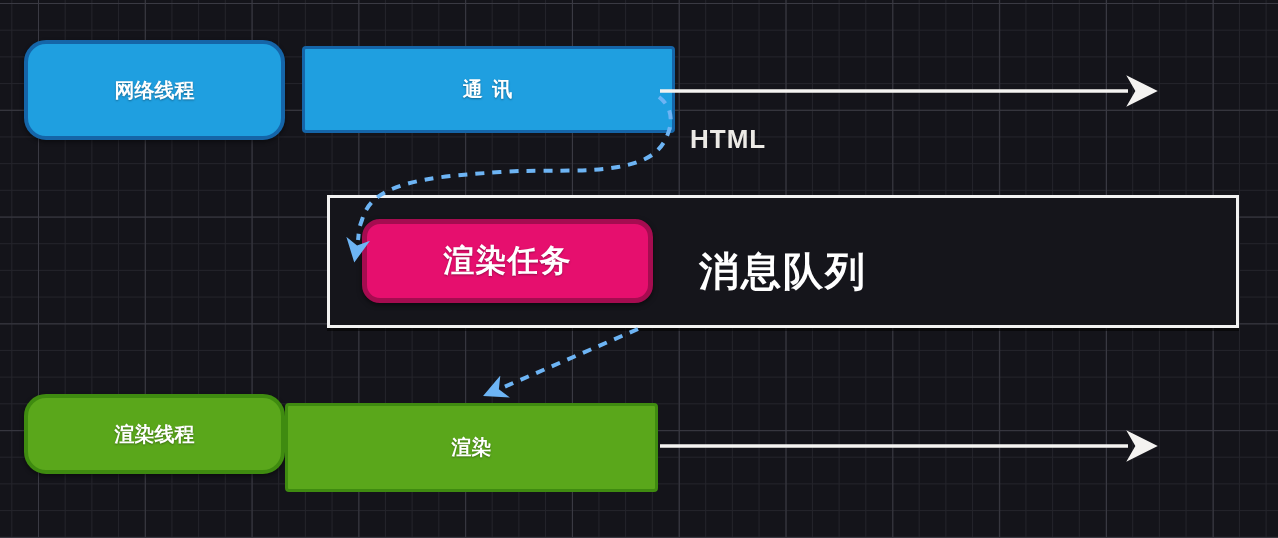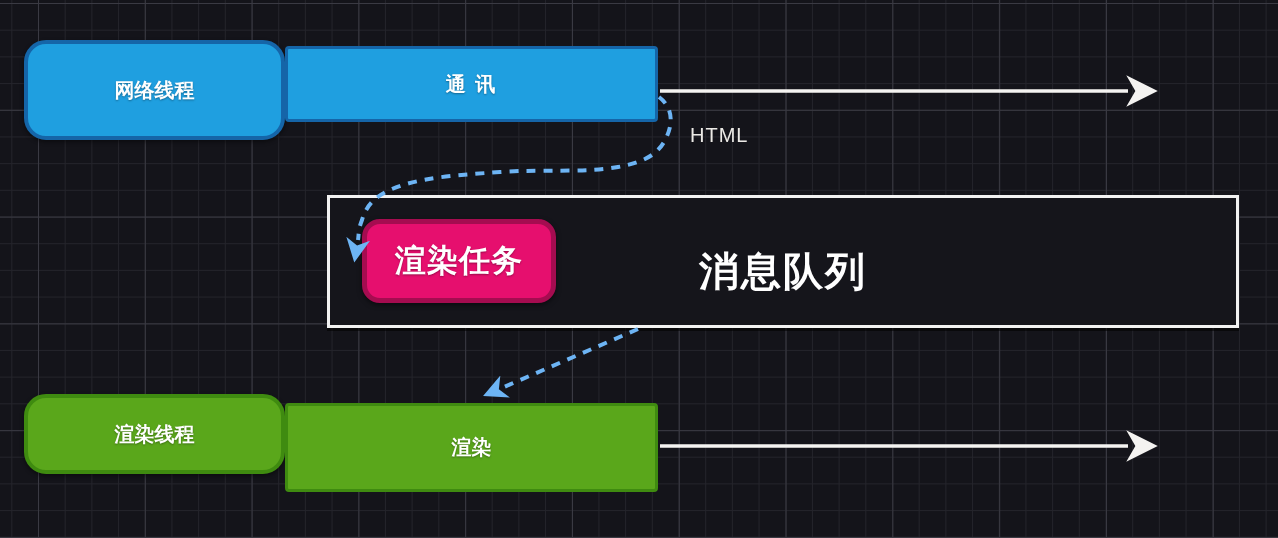--- a/index.html
+++ b/index.html
@@ -23,42 +23,42 @@
     color:#ffffff;font-weight:bold;font-size:20px;
     box-sizing:border-box;
     z-index:2;
     text-shadow:0 1px 2px rgba(0,0,0,.35);
   }
   .blue{background:#1f9fe0;border:4px solid #1565a8;}
   .green{background:#5aa71b;border:4px solid #3f8b10;}
   .pill{border-radius:22px;box-shadow:0 2px 4px rgba(0,0,0,.45);}
   .bar{border-radius:4px;border-width:3px;}
   .net-thread{left:24px;top:40px;width:261px;height:100px;}
-  .comm{left:285px;top:46px;width:373px;height:76px;letter-spacing:2px;justify-content:center;}
+  .comm{left:302px;top:46px;width:373px;height:87px;letter-spacing:2px;justify-content:center;}
   .rend-thread{left:24px;top:394px;width:261px;height:80px;}
   .rend{left:285px;top:403px;width:373px;height:89px;align-items:center;}
   .queue-box{
     position:absolute;left:327px;top:195px;width:912px;height:133px;
     background:#15151b;border:3px solid #f2f2f2;box-sizing:border-box;
     z-index:1;box-shadow:0 3px 0 rgba(0,0,0,.55);
   }
   .queue-label{
     position:absolute;left:327px;top:244px;width:912px;
     text-align:center;color:#ffffff;font-weight:bold;font-size:40px;
     z-index:2;letter-spacing:2px;
   }
   .task{
-    left:362px;top:219px;width:194px;height:84px;
+    left:362px;top:219px;width:291px;height:84px;
     background:#e60f6e;border:5px solid #a50c50;border-radius:18px;
     font-size:31px;letter-spacing:1px;
     box-shadow:0 2px 5px rgba(0,0,0,.5);
   }
   .html-label{
     position:absolute;left:690px;top:124px;
-    color:#eceae6;font-size:20px;font-weight:400;letter-spacing:1px;
+    color:#eceae6;font-size:26px;font-weight:700;letter-spacing:1px;
     z-index:2;
   }
   .arrow-layer{
     position:absolute;left:0;top:0;width:1278px;height:538px;
     z-index:3;pointer-events:none;
   }
 </style>
 </head>
 <body>
 

